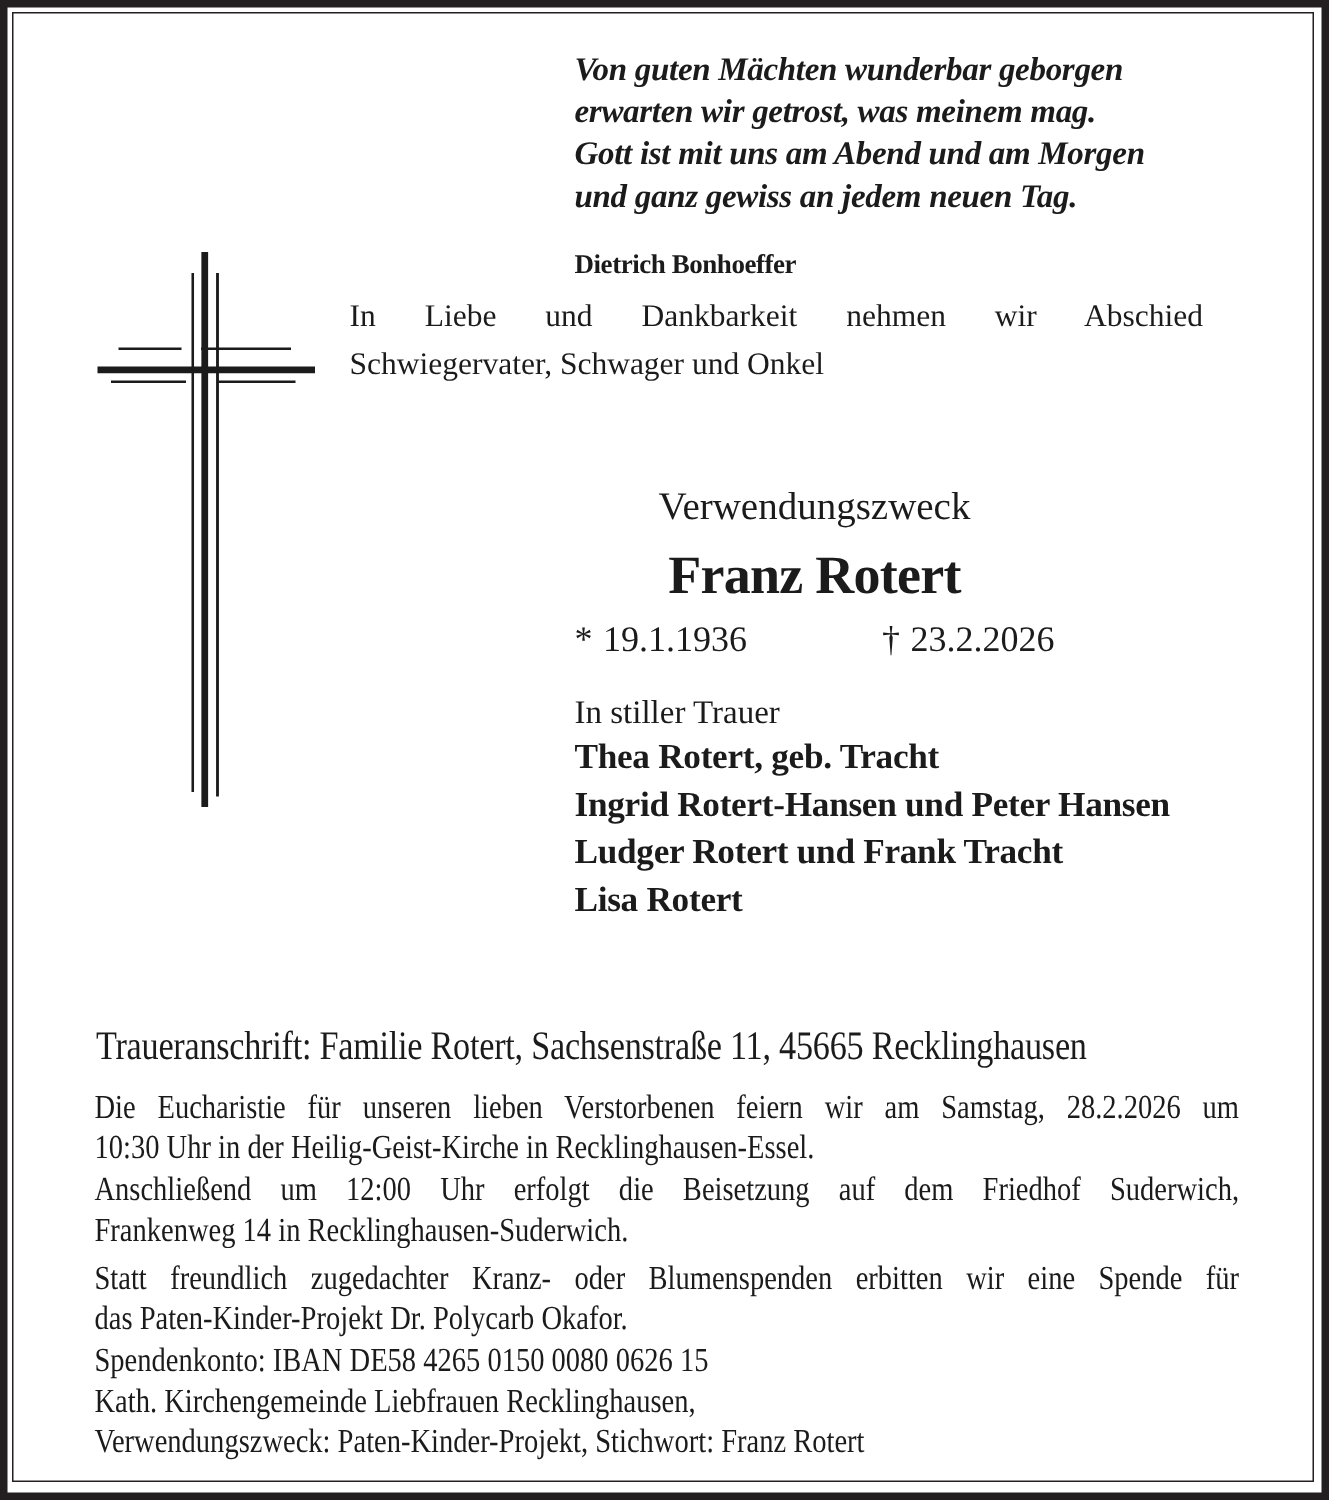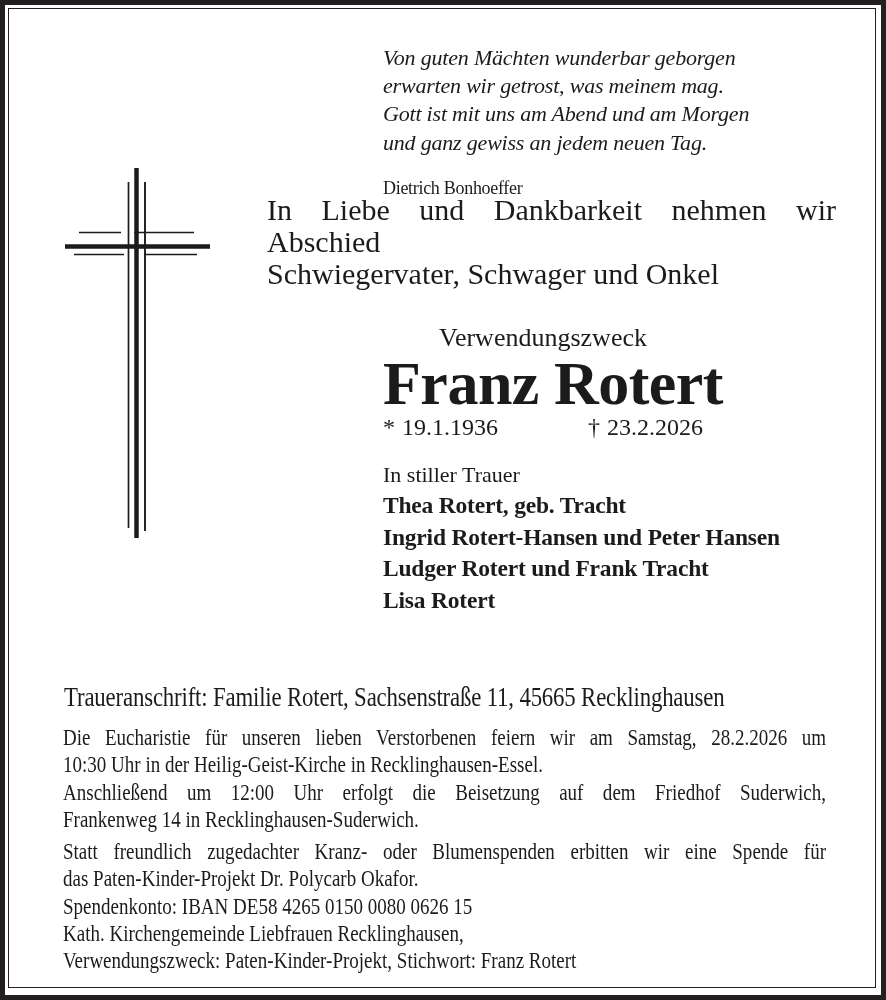--- a/index.html
+++ b/index.html
@@ -20,49 +20,50 @@
     box-sizing: border-box;
   }
   .inner-frame {
     position: absolute; left: 8px; top: 8px; right: 10px; bottom: 12px;
     border: 1.6px solid #231f20;
     box-sizing: border-box;
   }
 
   
   .quote {
-    left: 383px; top: 44px;
+    left: 383px; top: 32px;
     font-style: italic;
     font-size: 22px; line-height: 28.2px;
     letter-spacing: -0.2px;
     white-space: nowrap;
+    font-weight: bold;
   }
   .quote-attribution {
     font-style: normal;
     font-size: 18px; line-height: 24px;
     margin-top: 19px;
     letter-spacing: -0.3px;
   }
 
   
   .announcement {
-    left: 267px; top: 194px; width: 569px;
-    font-size: 30px; line-height: 32.2px;
+    left: 233px; top: 194px; width: 569px;
+    font-size: 21px; line-height: 32.2px;
   }
   .line-just { text-align: justify; text-align-last: justify; }
   .line-left { text-align: left; text-align-last: left; }
 
   
   .deceased {
     left: 383px; top: 323px; width: 320px;
     text-align: center;
   }
   .deceased-role { font-size: 26px; line-height: 30px; }
   .deceased-name {
-    font-size: 62px; line-height: 52px; font-weight: bold;
+    font-size: 36px; line-height: 52px; font-weight: bold;
     letter-spacing: -0.5px; white-space: nowrap; margin-top: 4px; font-family: Liberation Serif, serif;
   }
   .dates {
     left: 383px; top: 413px; width: 320px;
     display: flex; justify-content: space-between;
     font-size: 24px; line-height: 28px;
   }
   .date-symbol { margin-right: 7px; }
 
   

